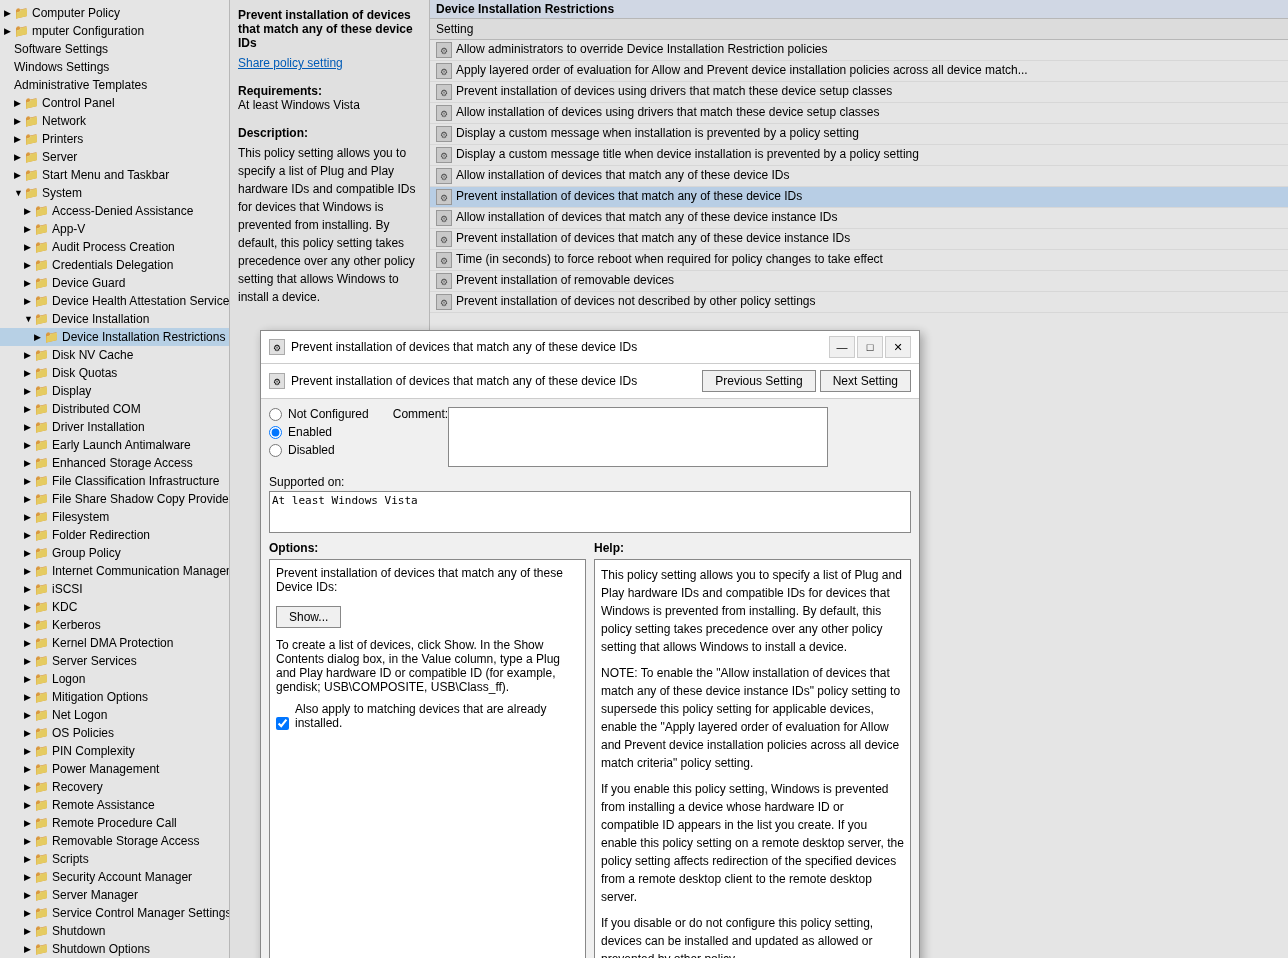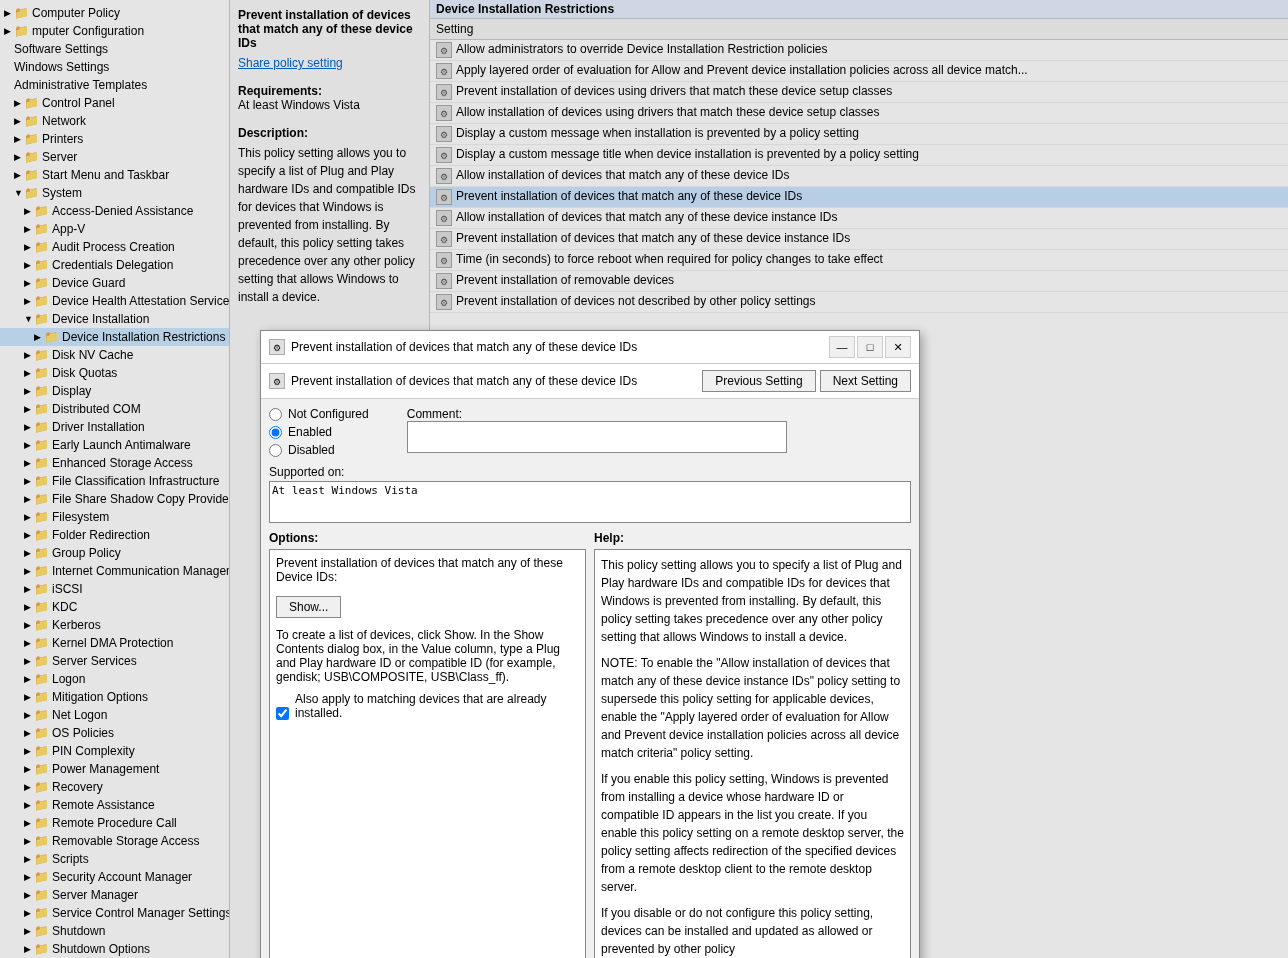--- a/index.html
+++ b/index.html
@@ -240,23 +240,23 @@
     }
     .radio-group label {
       display: flex;
       align-items: center;
       gap: 6px;
       cursor: pointer;
     }
 
     .comment-section {
       display: flex;
-      flex-direction: column;
+      flex-direction: row;
       flex: 0 0 70px;
-      margin-left: 18px;
+      margin-left: 4px;
     }
     .comment-section textarea {
       flex: 1;
       resize: none;
       border: 1px solid #888;
       background: #fff;
       font-size: 11px;
       padding: 2px;
     }
 

